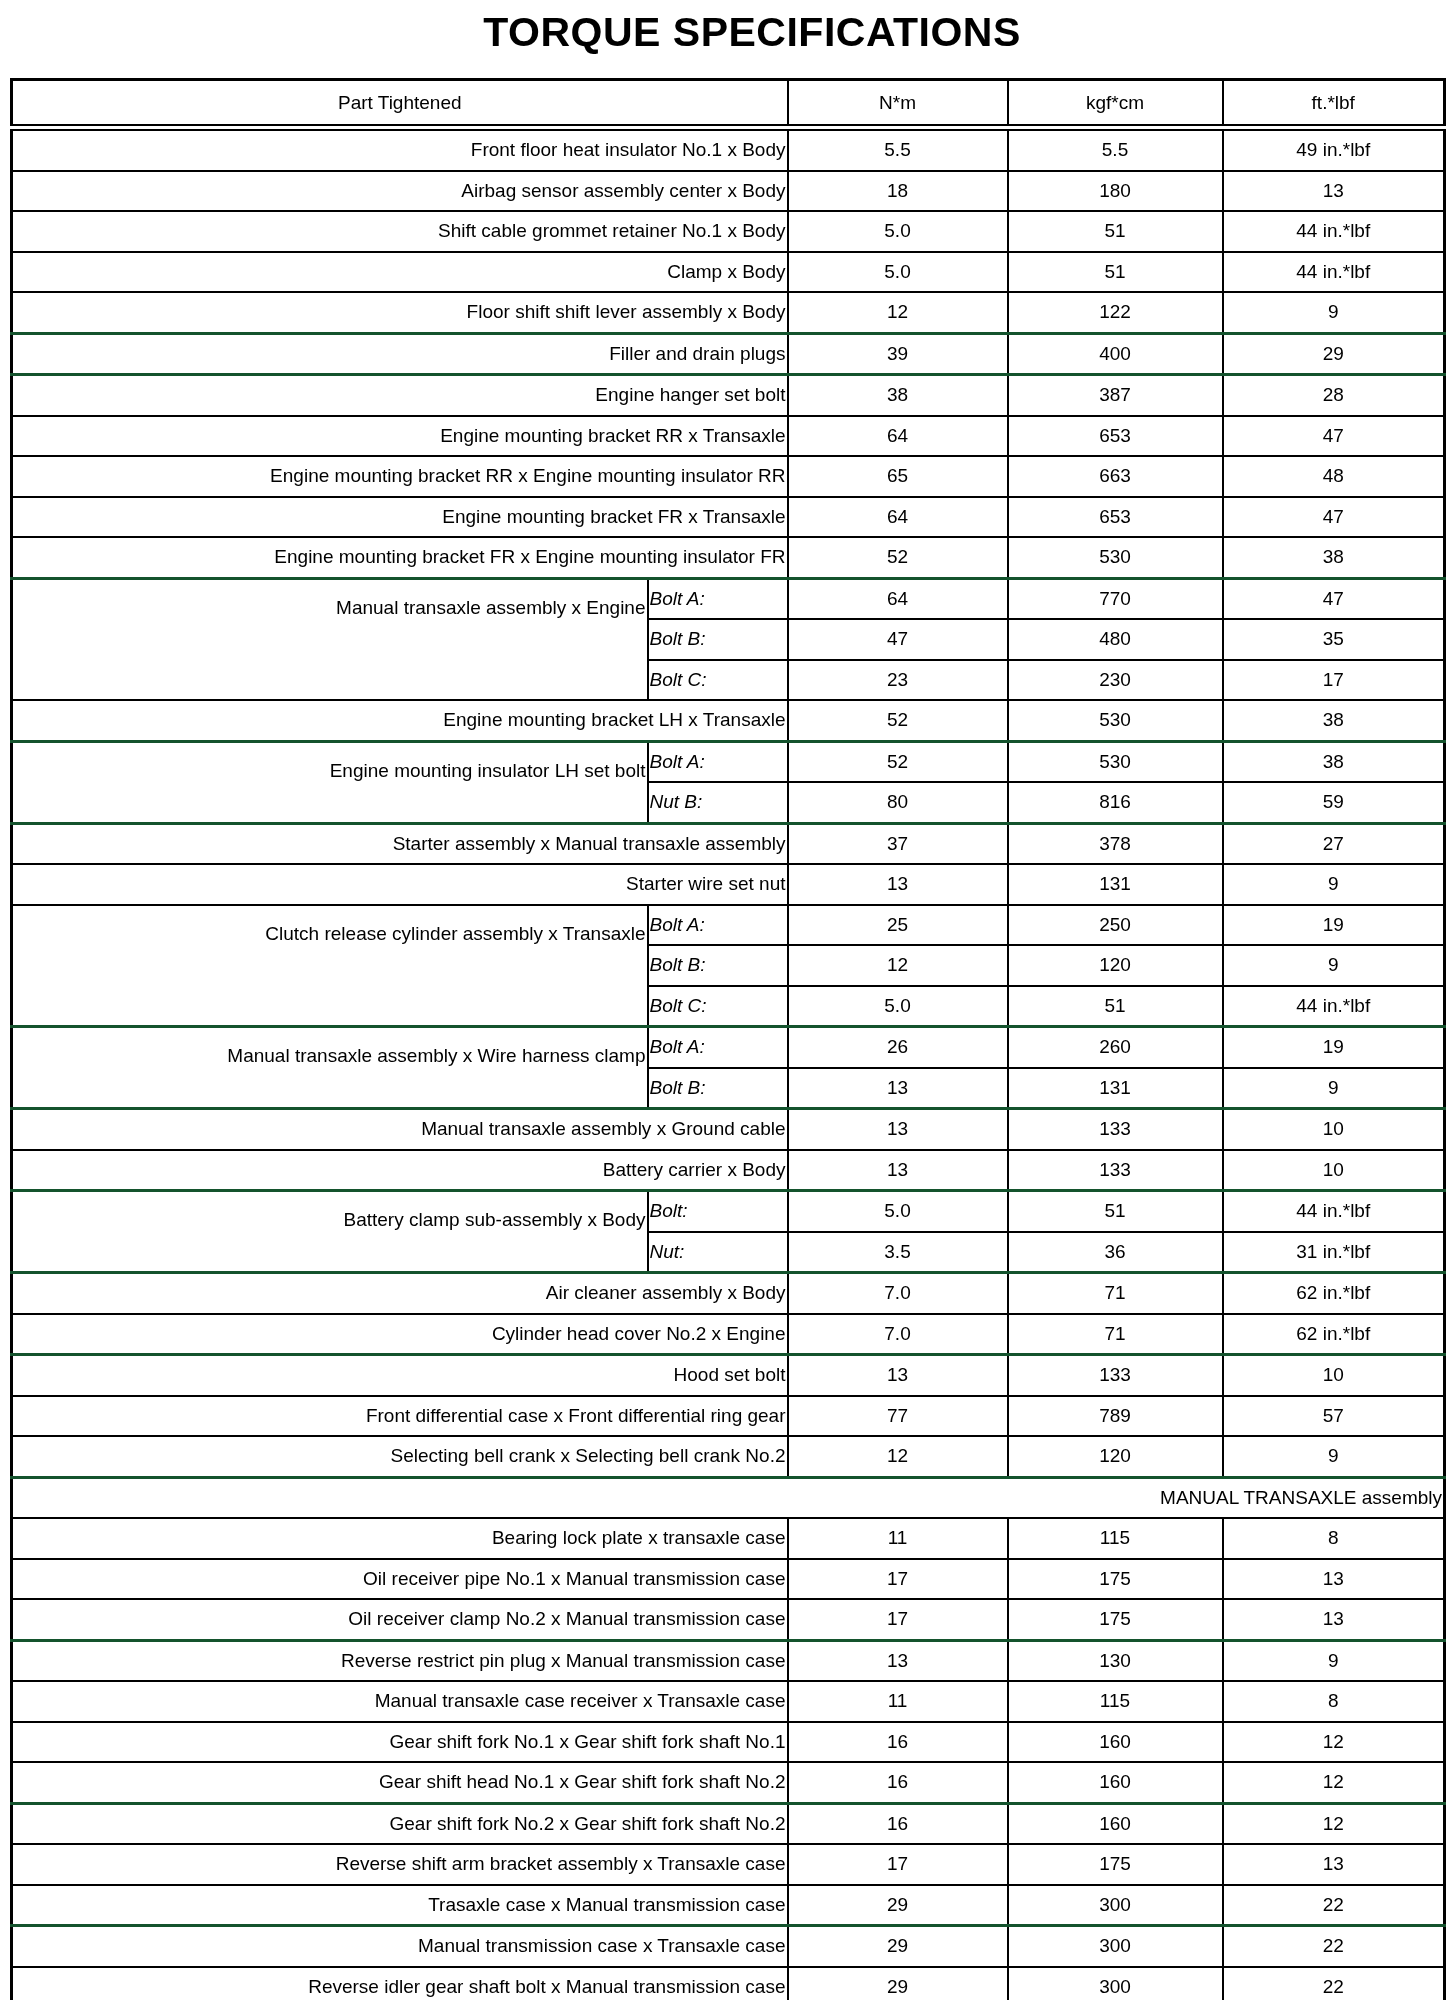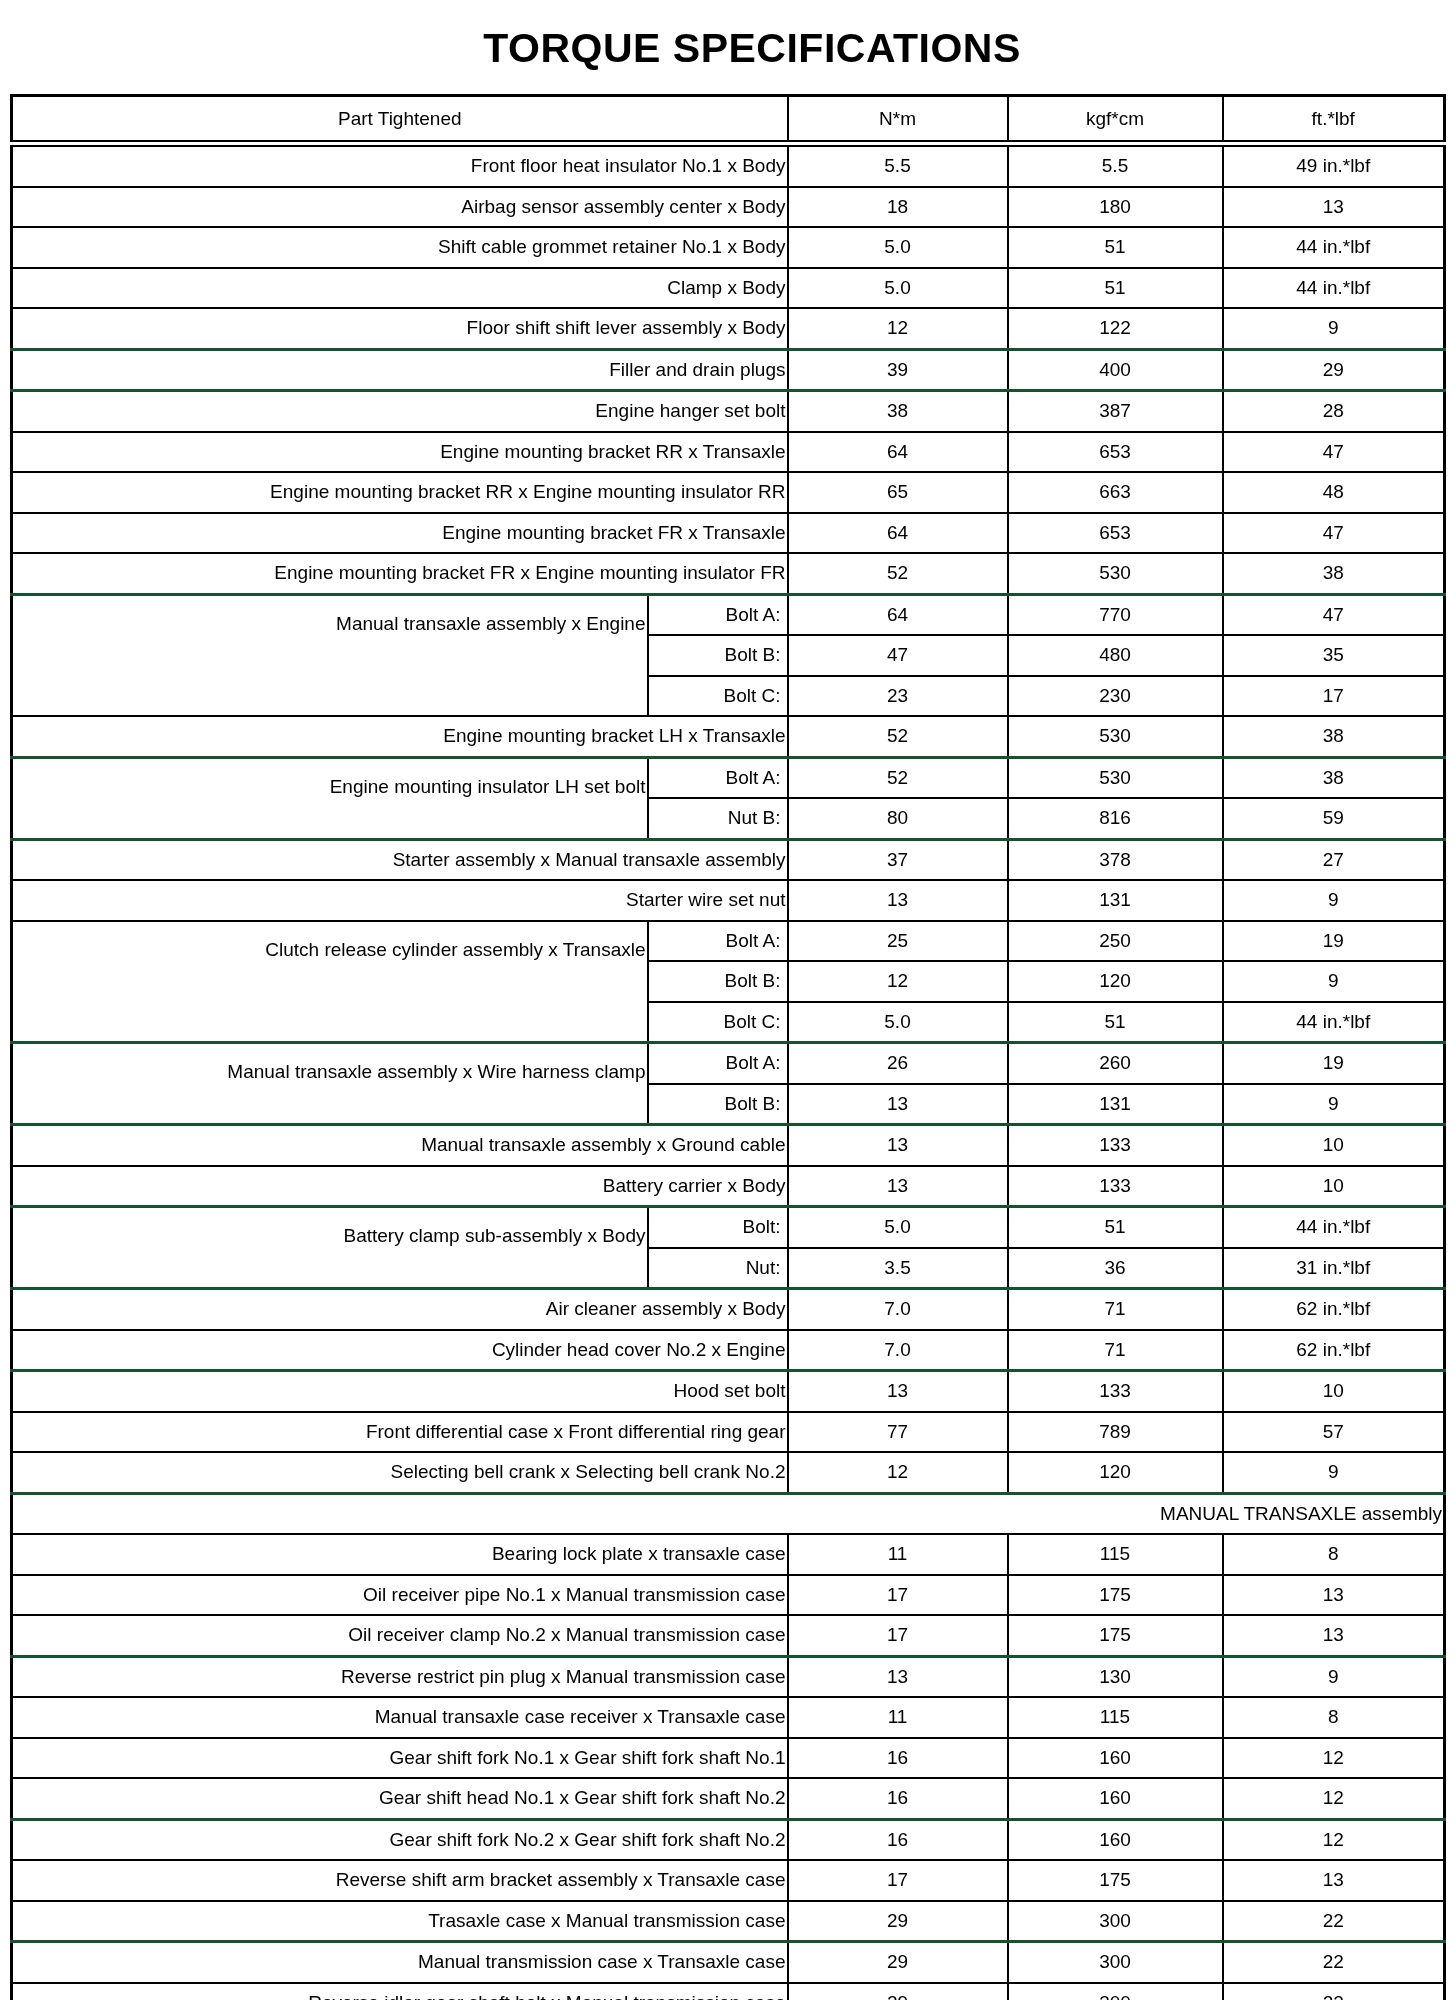--- a/index.html
+++ b/index.html
@@ -6,21 +6,21 @@
   .page {
     position: relative;
     width: 1456px;
     height: 2000px;
     background: #ffffff;
     color: #000000;
     font-family: "Liberation Sans", sans-serif;
     overflow: hidden;
   }
   .page-title {
-    margin: 16px;
+    margin: 0;
     padding-top: 9px;
     text-align: center;
     font-size: 41px;
     font-weight: bold;
     letter-spacing: 0.5px;
     color: #000000;
     padding-left: 48px;
   }
   table.spec-table {
     border-collapse: collapse;
@@ -38,21 +38,21 @@
   }
   .spec-table th {
     height: 41px;
     font-weight: normal;
     text-align: center;
     border-bottom: 7px double #000000;
   }
   .spec-table td { height: 36.5px; }
   td.part { text-align: right; padding-left: 8px; }
   td.group-part { vertical-align: top; padding-top: 17px; }
-  td.sub { text-align: right; padding-right: 6px; }
+  td.sub { padding-right: 6px; font-style: italic; }
   td.val { text-align: center; }
   tr.thick > td { border-top: 3px solid #14532d; }
 </style>
 </head>
 <body>
 
 <div class="page">
   <h1 class="page-title">TORQUE SPECIFICATIONS</h1>
 
   <table class="spec-table">

